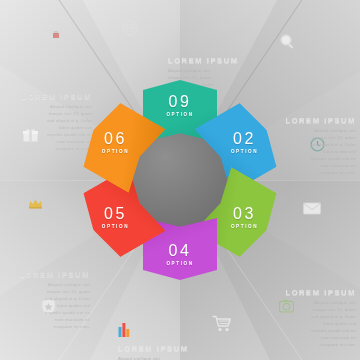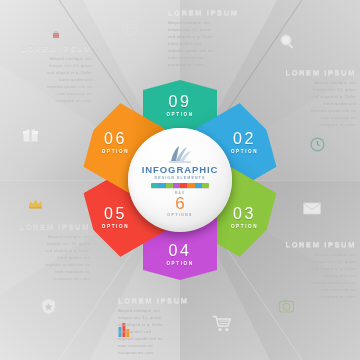--- a/index.html
+++ b/index.html
@@ -37,20 +37,21 @@
         transform-origin:50% 0;pointer-events:none;}
   .seam.dark{background:rgba(120,120,120,.28);}
   .hseam{position:absolute;left:0;right:0;top:180px;height:1px;background:rgba(255,255,255,.16);}
 
   
   .tblock{position:absolute;color:#cfcfcf;}
   .tblock .hd{
     font-size:7.5px;letter-spacing:1.6px;font-weight:700;
     color:#e2e2e2;margin-bottom:3px;text-transform:uppercase;
     text-shadow:0 1px 0 rgba(255,255,255,.35);
+    margin-top:48px;
   }
   .tblock .bd{
     font-size:4.3px;line-height:1.62;color:#b6b6b6;letter-spacing:.15px;
   }
   .tblock.light .hd{color:#d8d8d8;}
   .tblock.light .bd{color:#bcbcbc;}
   .ta-r{text-align:right;}
   .ta-l{text-align:left;}
 
   
@@ -334,37 +335,14 @@
 
     <div class="petal" style="transform:rotate(300deg);">
       <div class="shape" style="background: linear-gradient(160deg, rgb(247, 147, 30) 0%, rgb(247, 147, 30) 58%, rgb(226, 130, 15) 100%);"></div>
       <div class="lab" style="transform:translateX(-50%) rotate(-300deg);">
         <div class="num">06</div>
         <div class="sub">OPTION</div>
       </div>
     </div>
   </div>
 
-  <div id="hub">
-    <svg class="hub-mark" viewBox="0 0 34 20">
-      <path d="M8 17 C10 9 13 4 16 2 C15 7 14 12 13 17 Z" fill="#5b7fa6" opacity=".85"></path>
-      <path d="M13 17 C16 10 20 5 24 3 C21 8 18 13 17 17 Z" fill="#7fa3c4" opacity=".7"></path>
-      <path d="M17 17 C20 12 24 8 28 7 C25 11 22 14 21 17 Z" fill="#a8c3db" opacity=".65"></path>
-      <path d="M6 18 H28" stroke="#9fb8cf" stroke-width="1" fill="none"></path>
-    </svg>
-    <div class="hub-title">INFOGRAPHIC</div>
-    <div class="hub-sub">DESIGN ELEMENTS</div>
-    <div class="hub-bar">
-        <i style="background: rgb(47, 191, 164);"></i>
-        <i style="background: rgb(58, 167, 221);"></i>
-        <i style="background: rgb(141, 198, 63);"></i>
-        <i style="background: rgb(192, 91, 214);"></i>
-        <i style="background: rgb(240, 71, 59);"></i>
-        <i style="background: rgb(245, 135, 31);"></i>
-        <i style="background: rgb(58, 167, 221);"></i>
-        <i style="background: rgb(141, 198, 63);"></i>
-      </div>
-    <div class="hub-max">MAX</div>
-    <div class="hub-num">6</div>
-    <div class="hub-opt">OPTIONS</div>
-  </div>
 
 </div>
 
 </body></html>

